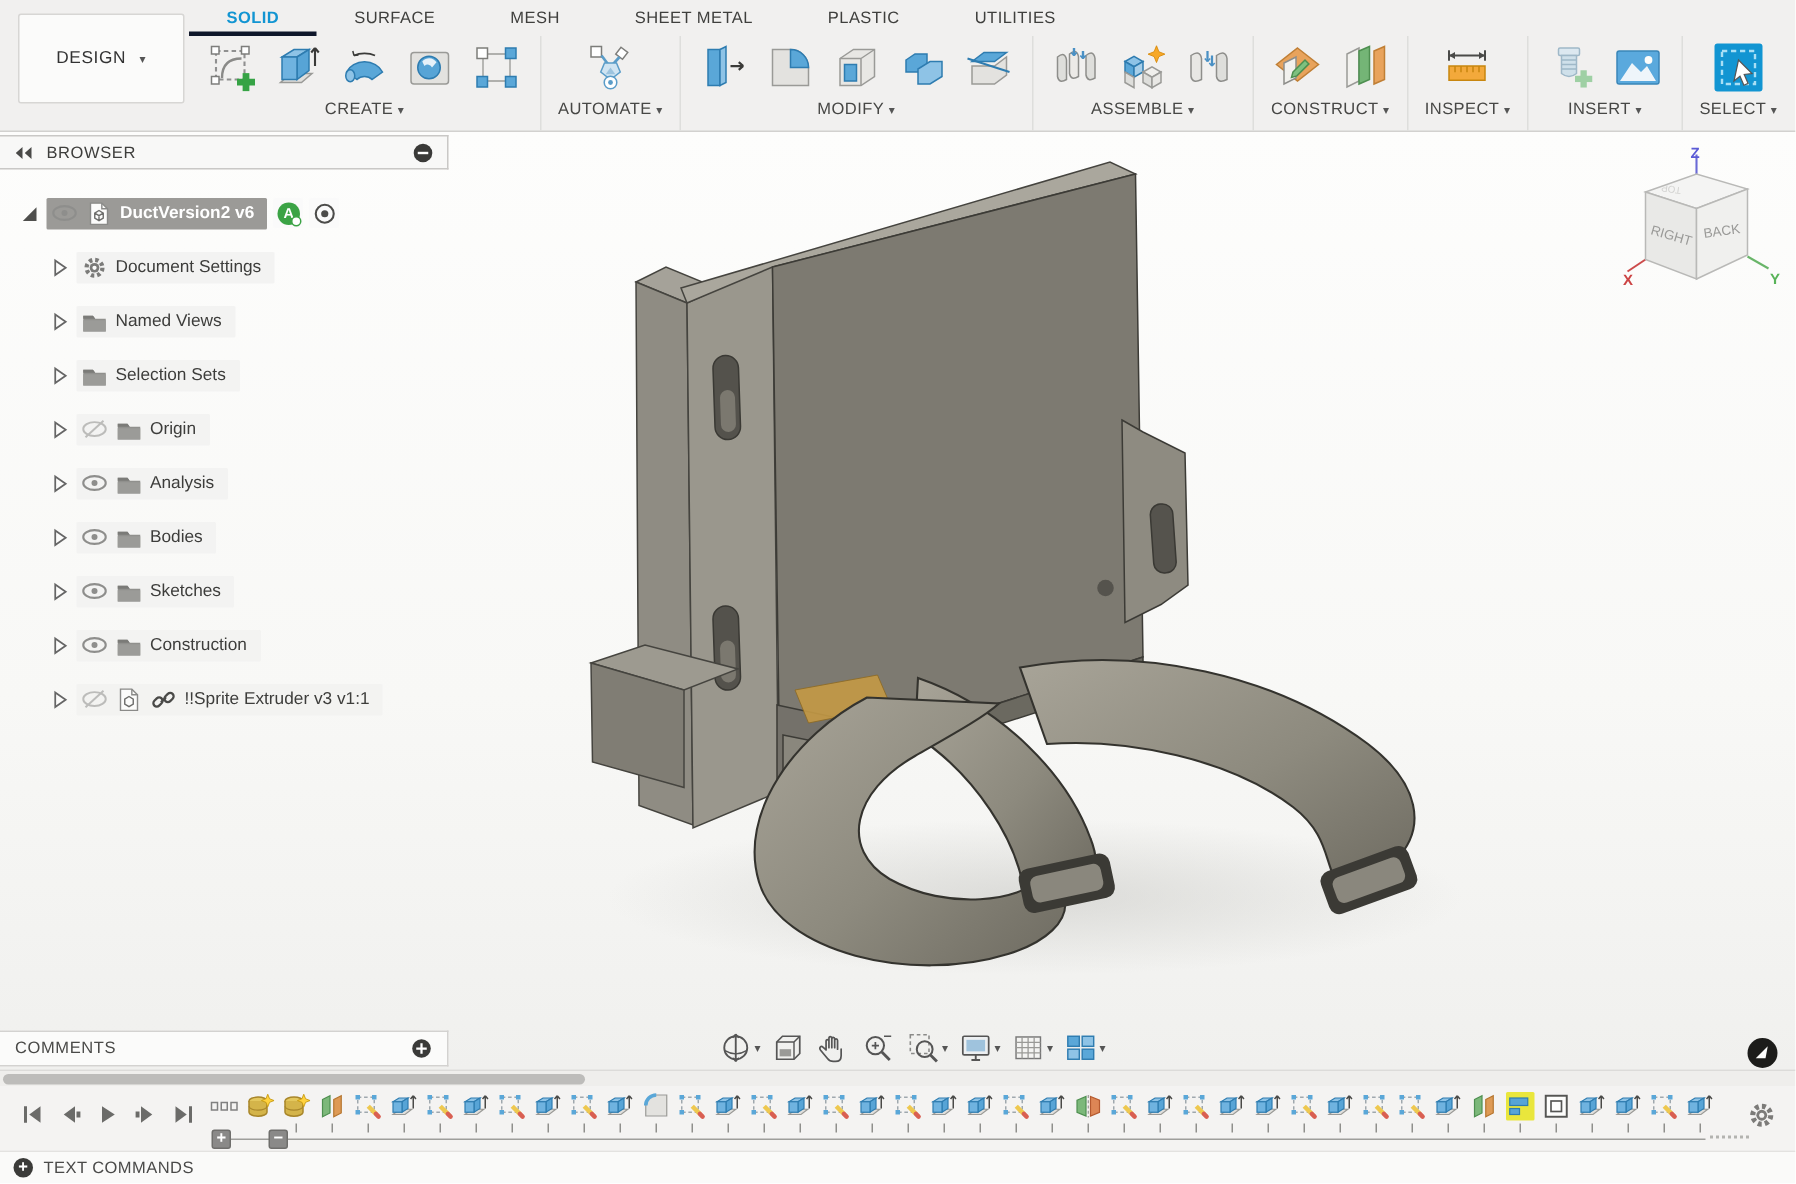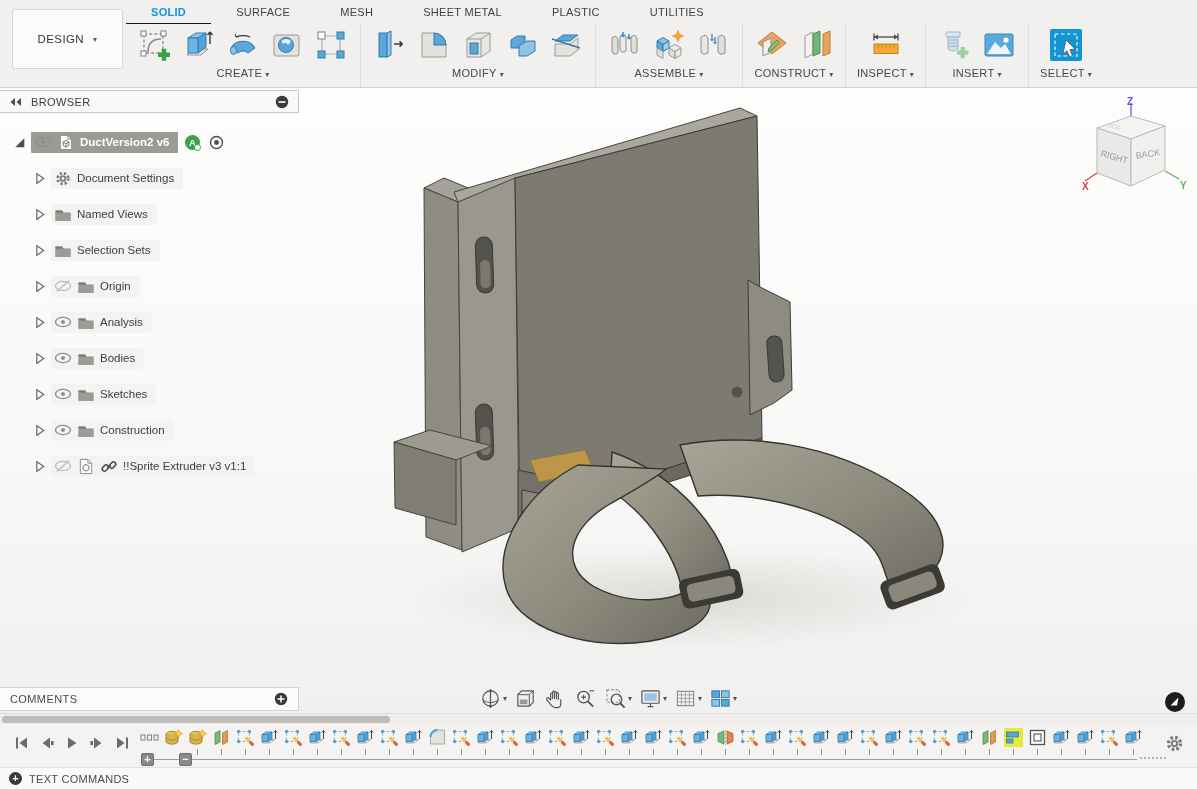--- a/index.html
+++ b/index.html
@@ -9,21 +9,21 @@
 
   
   .ribbon { position:absolute; top:0; left:0; width:1197px; height:88px;
             background:#f1f0ef; border-bottom:1px solid #d2d1cf; z-index:30; }
   .design-btn { position:absolute; left:12px; top:9px; width:111px; height:60px;
             background:#fbfbfa; border:1px solid #d7d6d4; border-radius:2px;
             display:flex; align-items:center; justify-content:center; gap:6px;
             font-size:11.5px; letter-spacing:.4px; color:#333; cursor:default; }
   .tabs { position:absolute; left:126px; top:1px; height:23px; display:flex; }
   .tab { padding:5px 25px 3px; font-size:11px; letter-spacing:.3px; color:#3f3f3d; }
-  .tab.active { color:#1295d2; font-weight:bold; border-bottom:1px solid #0f172a; padding-bottom:0; }
+  .tab.active { color:#1295d2; font-weight:bold; border-bottom:3px solid #0f172a; padding-bottom:0; }
   .rgroups { position:absolute; left:126px; top:24px; height:63px; display:flex; }
   .rgroup { display:flex; flex-direction:column; align-items:center;
             padding:0 11px; border-right:1px solid #dededc; }
   .rgroup:last-child { border-right:none; }
   .rgroup-icons { display:flex; gap:8px; height:42px; align-items:center; }
   .ribbon-btn { width:36px; height:36px; padding:1px; border-radius:2px; }
   .ribbon-btn svg { width:34px; height:34px; display:block; }
   .rgroup-label { font-size:11px; color:#474745; margin-top:1px; letter-spacing:.3px; white-space:nowrap; }
   .caret { font-size:8px; color:#555; margin-left:3px; }
 
@@ -167,20 +167,36 @@
               <rect x="23" y="23" width="7" height="7" fill="#5aa7d8" stroke="#2e7cb0"></rect>
             </svg>
           </div>
         </div>
         <div class="rgroup-label">CREATE<span class="caret">▾</span></div>
       </div>
       <div class="rgroup">
         <div class="rgroup-icons">
           <div class="ribbon-btn">
             <svg viewBox="0 0 34 34">
+              <rect x="4" y="3" width="7" height="7" fill="#fff" stroke="#7d7d7a"></rect>
+              <path d="M24 3.5 l4.5 3.5 -3.5 4.5 -4.5 -3.5 Z" fill="#fff" stroke="#7d7d7a"></path>
+              <path d="M11 9 L15.5 15 M23 10 L18.5 15" stroke="#5a9cc8" stroke-width="1.8" fill="none"></path>
+              <path d="M13 14 H21 L23.5 20 L17 25 L10.5 20 Z" fill="#cfe4f2" stroke="#5a9cc8"></path>
+              <path d="M17 17 l-3.2 4.5 h6.4 Z" fill="#9cc3de"></path>
+              <circle cx="17" cy="27" r="4.2" fill="#fff" stroke="#5a9cc8"></circle>
+              <circle cx="17" cy="27" r="1.6" fill="#5a9cc8"></circle>
+            </svg>
+          </div>
+        </div>
+        <div class="rgroup-label">AUTOMATE<span class="caret">▾</span></div>
+      </div>
+      <div class="rgroup">
+        <div class="rgroup-icons">
+          <div class="ribbon-btn">
+            <svg viewBox="0 0 34 34">
               <rect x="6" y="5" width="8" height="24" fill="#5aa7d8" stroke="#2e7cb0"></rect>
               <path d="M14 5 L18 3 L18 27 L14 29 Z" fill="#8ec3e6" stroke="#2e7cb0"></path>
               <path d="M21 16 H29.5 M29.5 16 l-3 -2.6 M29.5 16 l-3 2.6" stroke="#3a3a38" stroke-width="1.5" fill="none"></path>
             </svg>
           </div>
           <div class="ribbon-btn">
             <svg viewBox="0 0 34 34">
               <path d="M5 5 L17 5 A12 12 0 0 1 29 17 L29 29 L5 29 Z" fill="#e3e2df" stroke="#9a9a97"></path>
               <path d="M17 5 A12 12 0 0 1 29 17 L17 17 Z" fill="#5aa7d8" stroke="#2e7cb0"></path>
             </svg>

